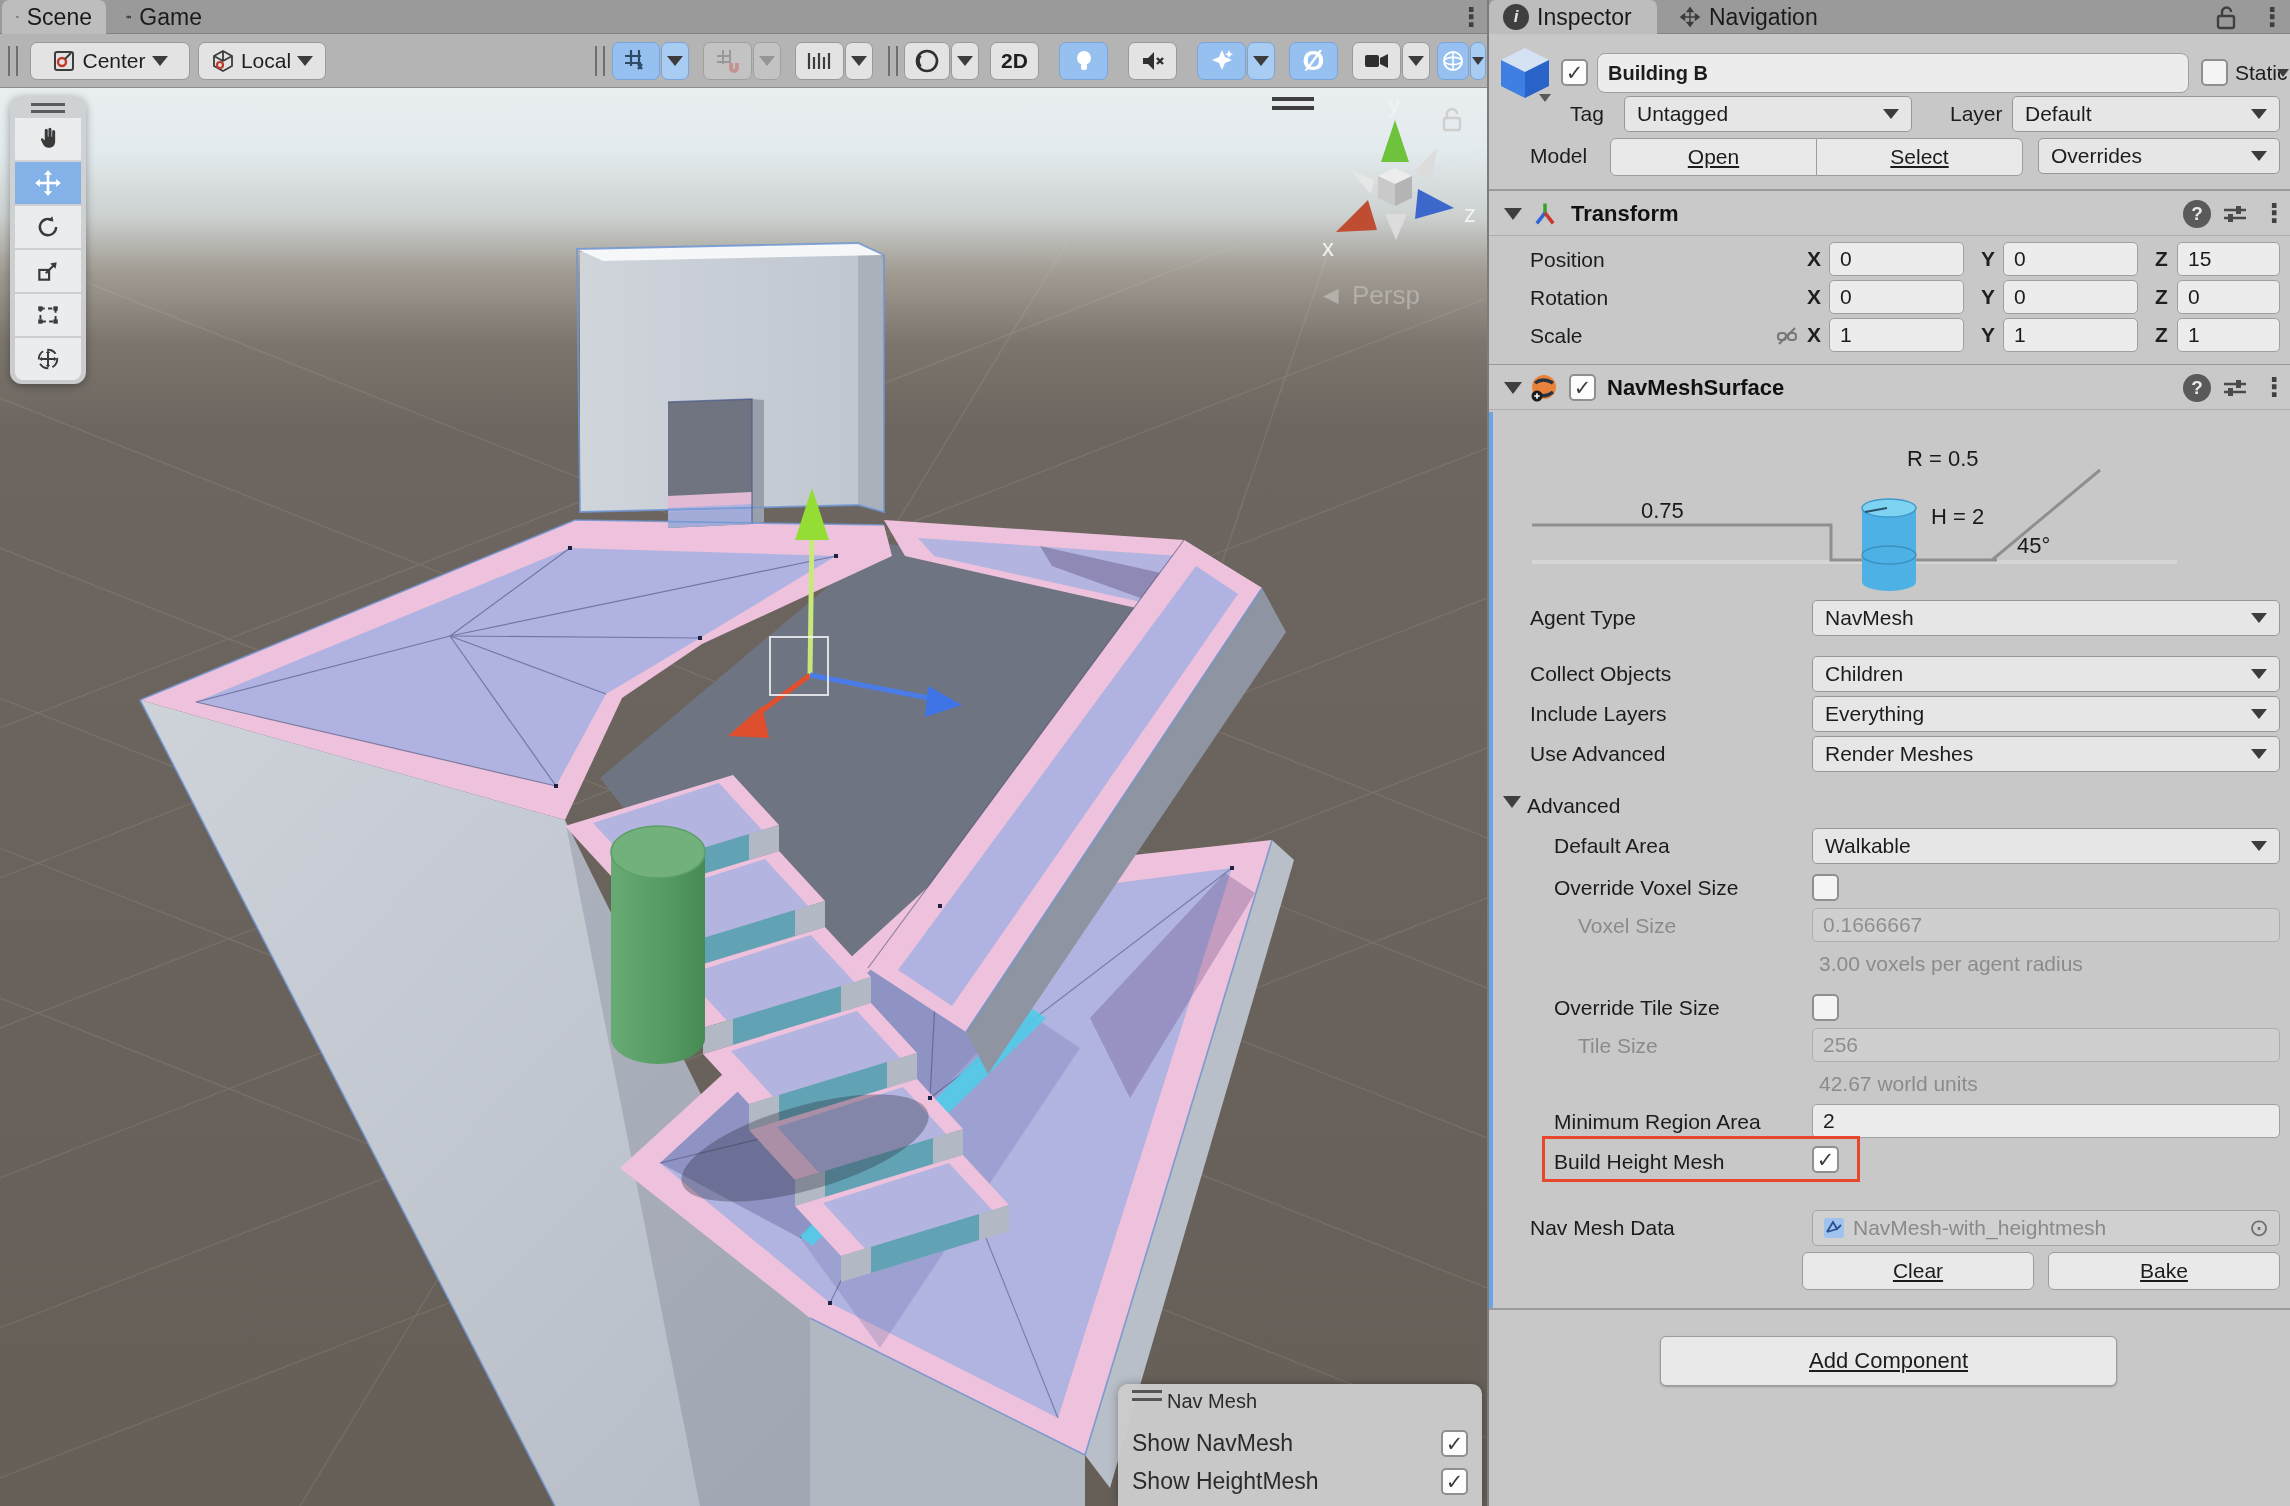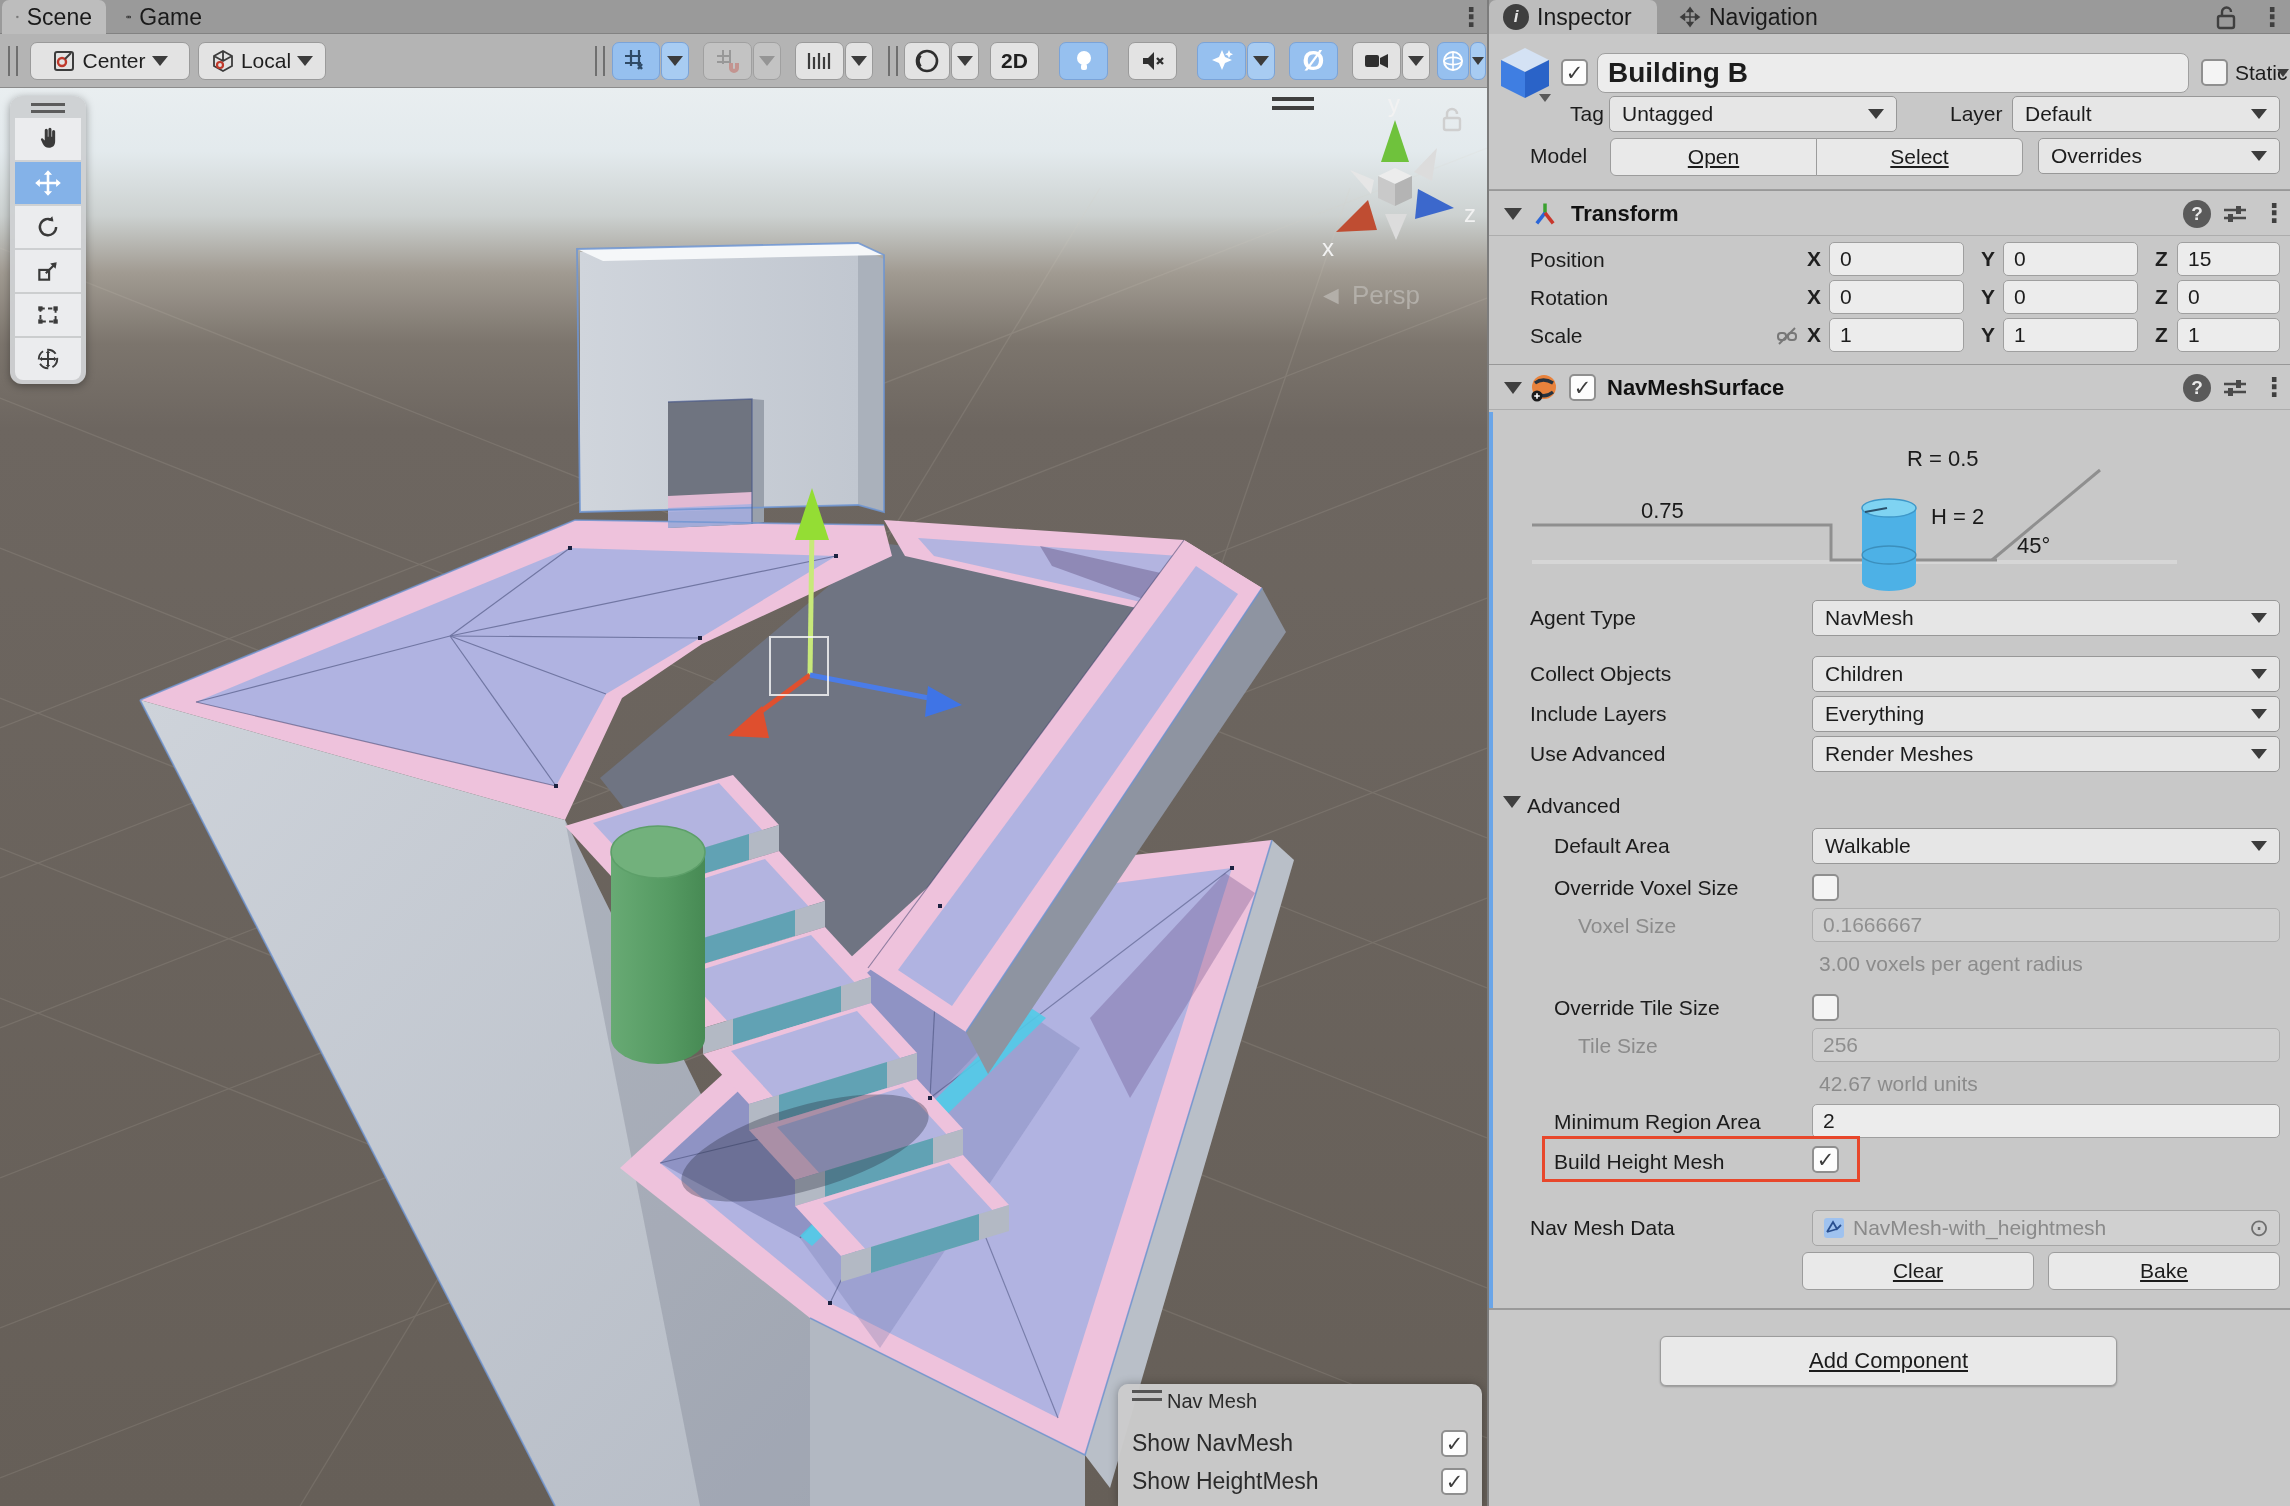--- a/index.html
+++ b/index.html
@@ -492,27 +492,27 @@
     </div>
 
     <div class="abs" style="left:0;top:34px;width:803px;height:156px;border-bottom:1px solid #9e9e9e">
       <svg class="abs" style="left:10px;top:12px" width="52" height="56" viewBox="0 0 52 56">
         <polygon points="26,2 50,14 26,26 2,14" fill="#d4e2f4"></polygon>
         <polygon points="2,14 26,26 26,52 2,40" fill="#3f7ee2"></polygon>
         <polygon points="50,14 26,26 26,52 50,40" fill="#2a63c8"></polygon>
         <polygon points="40,48 52,48 46,56" fill="#5a5a5a"></polygon>
       </svg>
       <span class="checkbox abs" style="left:72px;top:25px">✓</span>
-      <div class="field" style="left:108px;top:19px;width:592px;height:40px;border-radius:8px;line-height:38px;font-weight:bold;font-size:28px">Building B</div>
+      <div class="field" style="left:108px;top:19px;width:592px;height:40px;border-radius:8px;line-height:38px;font-weight:bold;font-size:20px">Building B</div>
       <span class="checkbox abs" style="left:712px;top:25px;background:#f4f4f4"></span>
       <span class="ilabel" style="left:746px;top:21px">Static</span>
       <span class="tri-dn abs" style="left:788px;top:35px;border-left-width:6px;border-right-width:6px;border-top-width:8px"></span>
 
       <span class="ilabel" style="left:81px;top:62px">Tag</span>
-      <div class="dropdown" style="left:120px;top:62px;width:288px">
+      <div class="dropdown" style="left:135px;top:62px;width:288px">
         <span>Untagged</span>
         <span class="tri-dn"></span>
       </div>
       <span class="ilabel" style="left:461px;top:62px">Layer</span>
       <div class="dropdown" style="left:523px;top:62px;width:268px">
         <span>Default</span>
         <span class="tri-dn"></span>
       </div>
 
       <span class="ilabel" style="left:41px;top:104px">Model</span>

